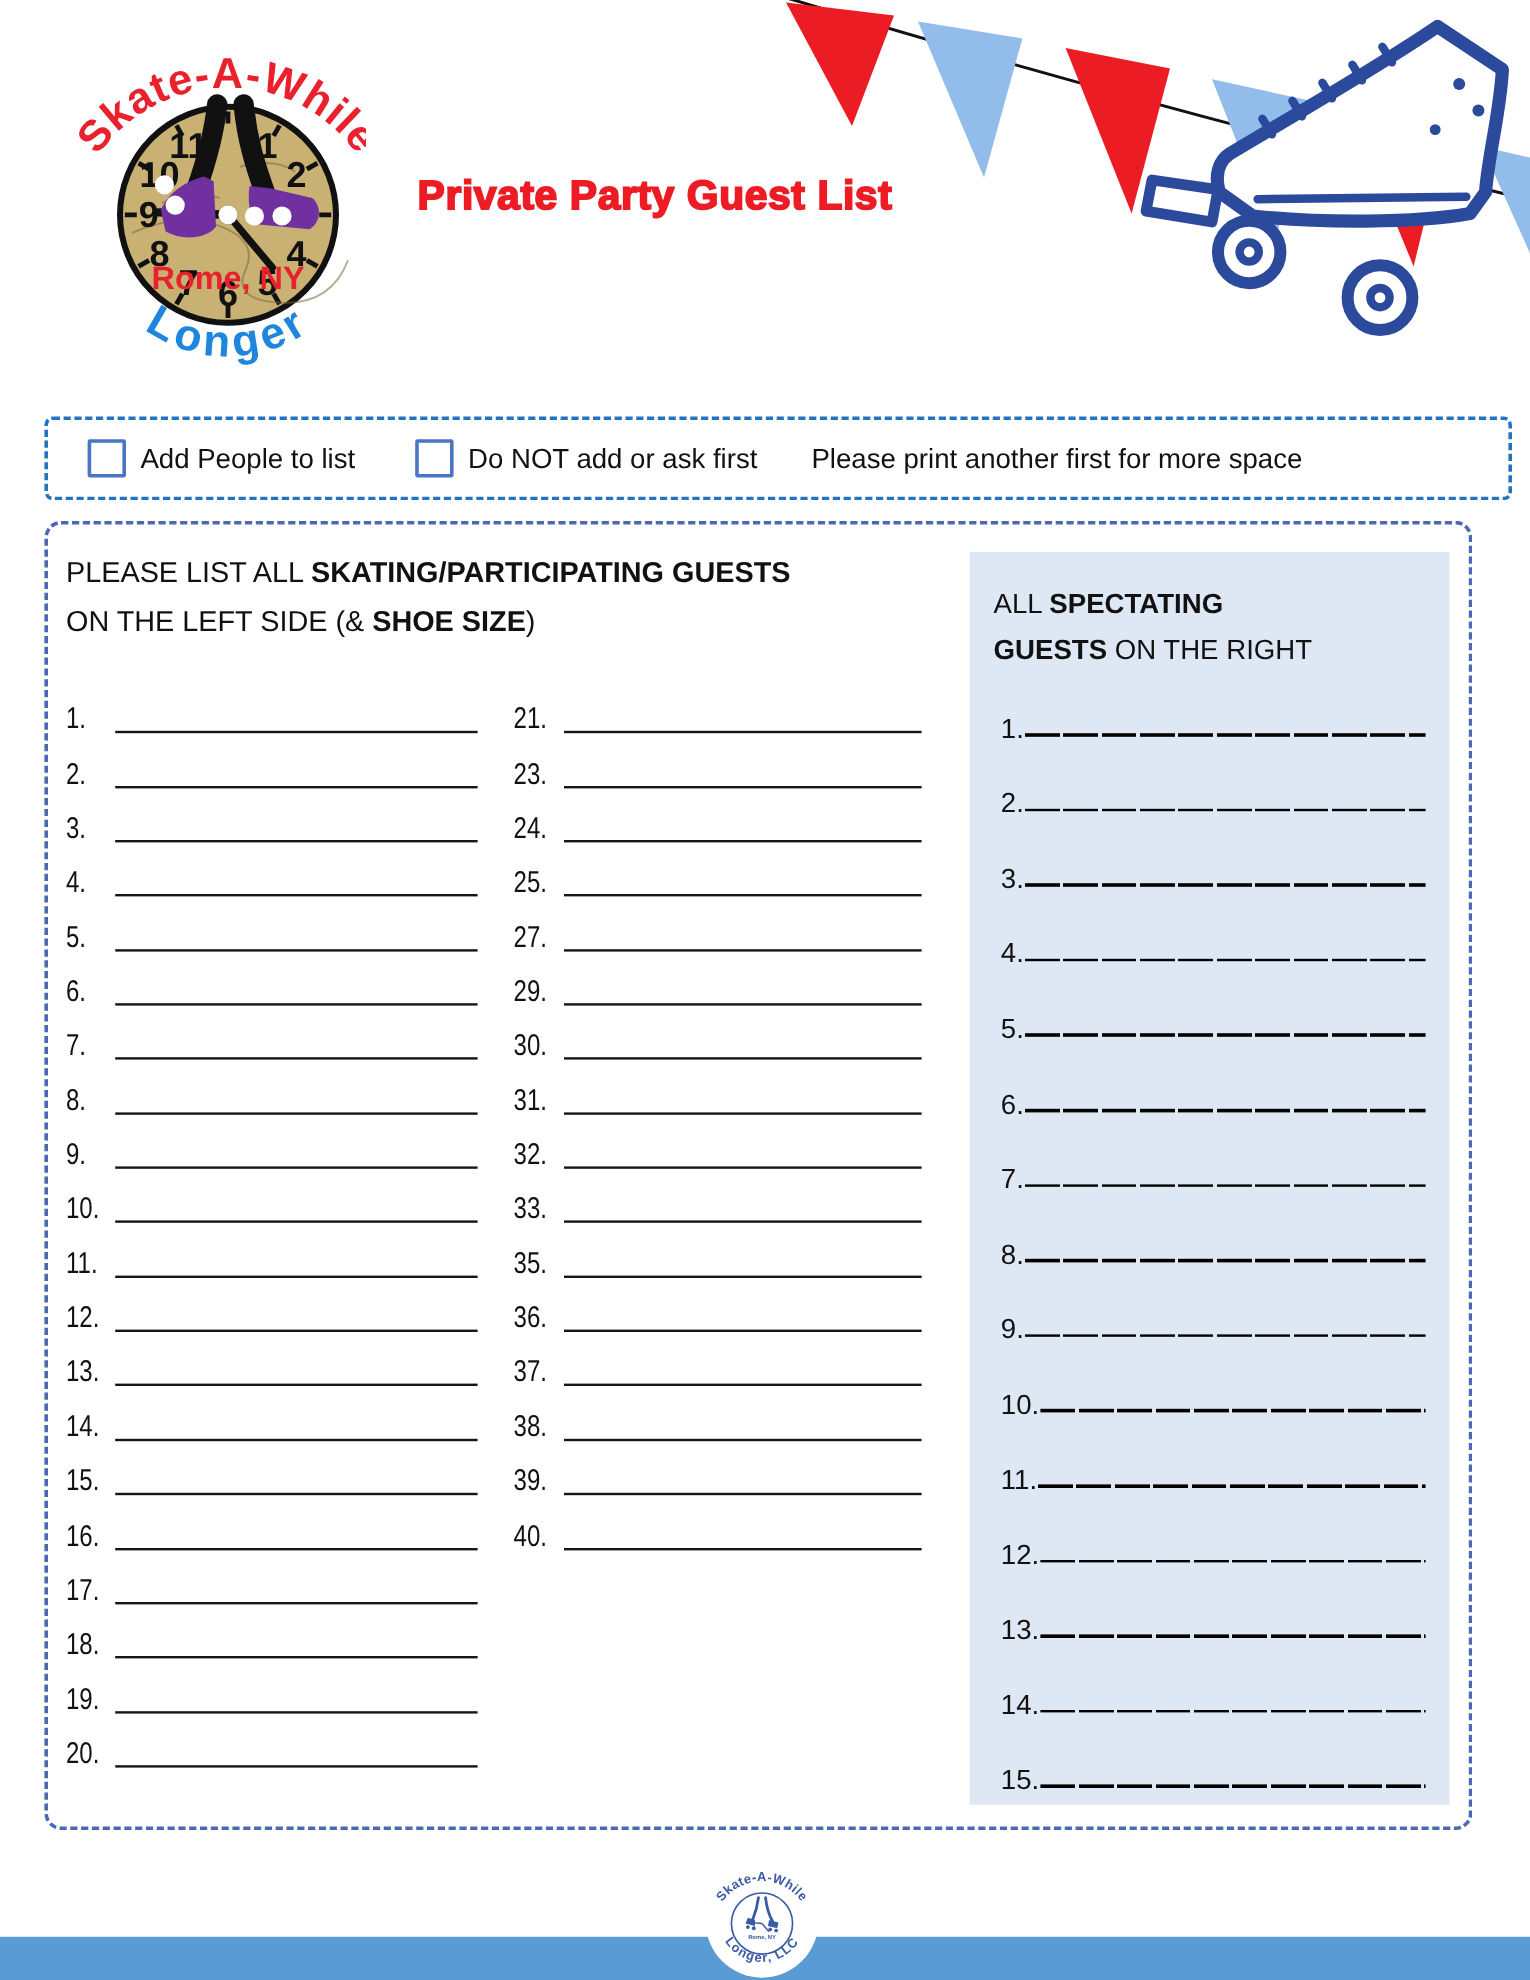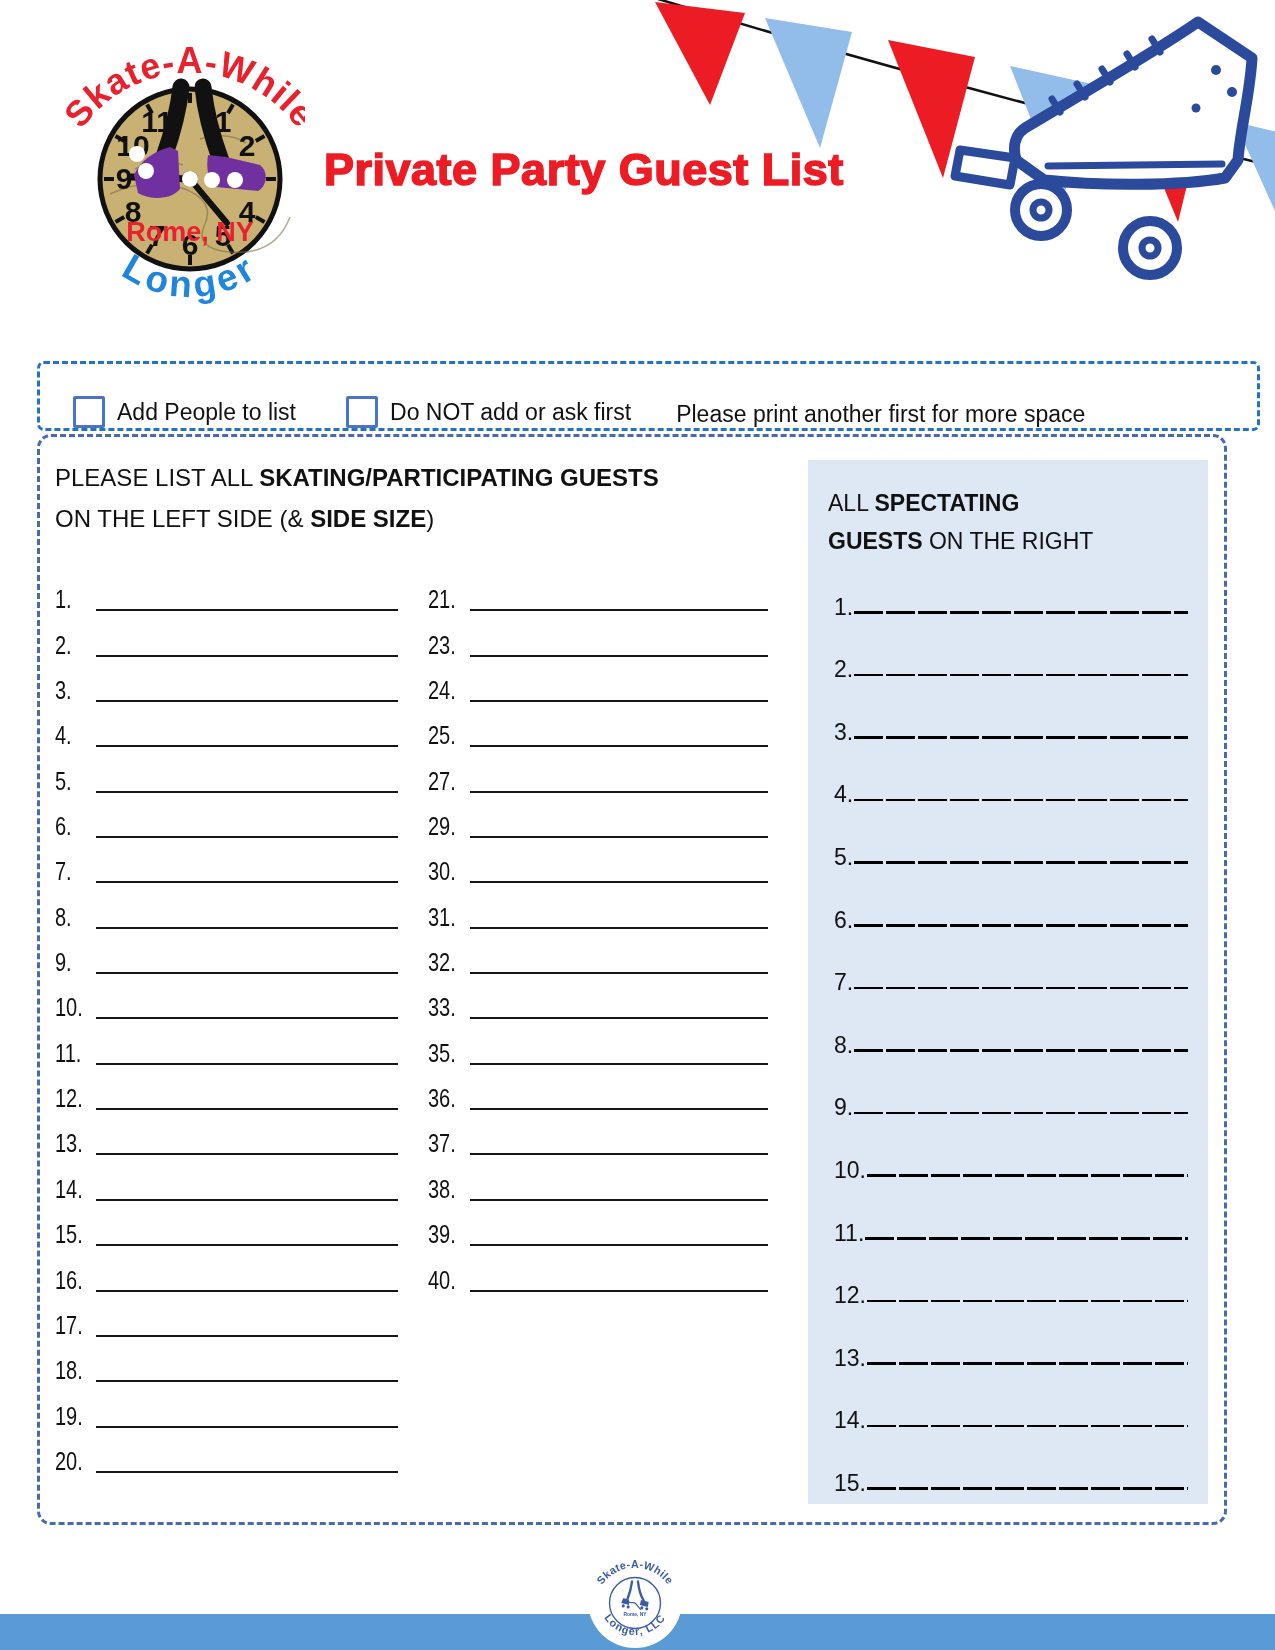--- a/index.html
+++ b/index.html
@@ -2,27 +2,27 @@
 <html><head>
 <meta charset="utf-8">
 <style>
   html,body{margin:0;padding:0;background:#fff;}
   .page{position:relative;width:1275px;height:1650px;background:#fff;overflow:hidden;
         font-family:"Liberation Sans",sans-serif;color:#171717;}
   svg text{font-family:"Liberation Sans",sans-serif;}
 
   
   .logo-svg{position:absolute;left:40px;top:18px;width:265px;height:292px;}
-  .page-title{position:absolute;left:324px;top:144px;margin:0;font-size:45px;font-weight:700;
+  .page-title{position:absolute;left:348px;top:144px;margin:0;font-size:34px;font-weight:700;
         letter-spacing:.5px;color:#ED1C24;-webkit-text-stroke:1.6px #ED1C24;white-space:nowrap;}
   .banner-svg{position:absolute;left:640px;top:0;width:635px;height:380px;}
 
   
-  .optbar{position:absolute;left:37px;top:361px;width:1184px;height:64px;
-        border:3px dashed #2273C3;border-radius:7px;display:flex;align-items:flex-end;
+  .optbar{position:absolute;left:37px;top:347px;width:1184px;height:64px;
+        border:3px dashed #2273C3;border-radius:7px;display:flex;align-items:center;
         padding-left:33px;box-sizing:content-box;background:#fff;}
   .opt{display:flex;align-items:center;gap:12px;}
   .opt.second{margin-left:50px;}
   .cb{width:26px;height:26px;border:3px solid #4b74c4;border-radius:2px;background:#fff;flex:0 0 auto;}
   .optlabel,.optnote{font-size:23px;color:#111;white-space:nowrap;}
   .optnote{margin-left:45px;}
 
   
   .bigbox{position:absolute;left:37px;top:434px;width:1184px;height:1085px;
         border:3px dashed #4a69b2;border-radius:14px;background:#fff;}
@@ -174,21 +174,21 @@
       <span class="cb"></span>
       <span class="optlabel">Do NOT add or ask first</span>
     </div>
     <span class="optnote">Please print another first for more space</span>
   </div>
 
   <div class="bigbox">
 
     <div class="left-heading">
       <span>PLEASE LIST ALL </span><b>SKATING/PARTICIPATING GUESTS</b><br>
-      <span>ON THE LEFT SIDE (&amp; </span><b>SIDE SIZE</b><span>)</span>
+      <span>ON THE LEFT SIDE (&amp; </span><b>SHOE SIZE</b><span>)</span>
     </div>
 
     <div class="col col1">
       <div class="srow">
           <span class="num">1.</span>
           <span class="sline"></span>
         </div>
         <div class="srow">
           <span class="num">2.</span>
           <span class="sline"></span>

